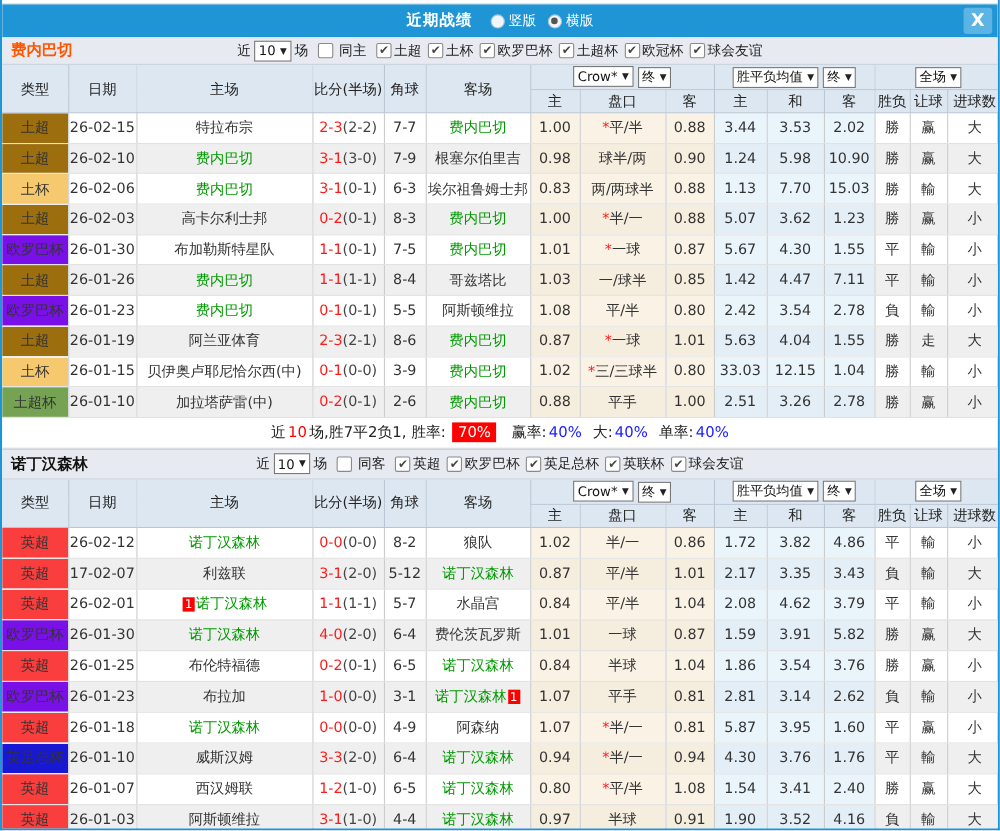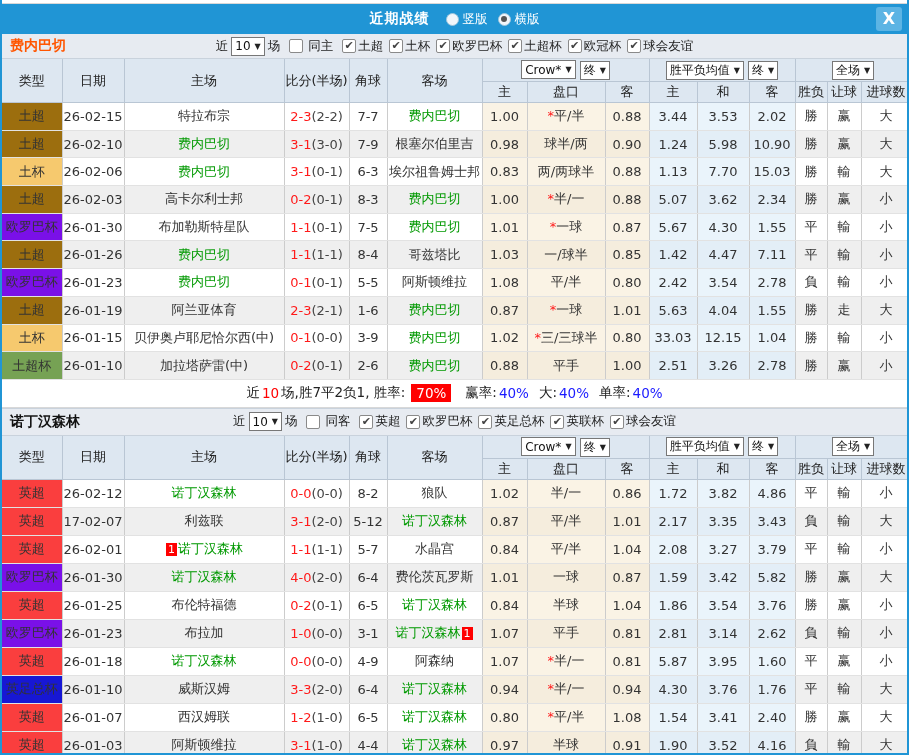--- a/index.html
+++ b/index.html
@@ -219,21 +219,21 @@
           <td>26-02-03</td>
           <td><span>高卡尔利士邦</span></td>
           <td><span class="ft">0-2</span><span class="ht">(0-1)</span></td>
           <td>8-3</td>
           <td><span class="team-green">费内巴切</span></td>
           <td class="odds">1.00</td>
           <td class="odds"><span class="star">*</span>半/一</td>
           <td class="odds">0.88</td>
           <td class="avg">5.07</td>
           <td class="avg">3.62</td>
-          <td class="avg">2.34</td>
+          <td class="avg">1.23</td>
           <td class="c-r">勝</td>
           <td class="c-r">赢</td>
           <td class="c-g">小</td>
         </tr>
         <tr>
           <td class="type" style="background: rgb(122, 16, 232);">欧罗巴杯</td>
           <td>26-01-30</td>
           <td><span>布加勒斯特星队</span></td>
           <td><span class="ft">1-1</span><span class="ht">(0-1)</span></td>
           <td>7-5</td>
@@ -280,21 +280,21 @@
           <td class="avg">2.78</td>
           <td class="c-g">負</td>
           <td class="c-g">輸</td>
           <td class="c-g">小</td>
         </tr>
         <tr class="alt">
           <td class="type" style="background: rgb(156, 110, 14);">土超</td>
           <td>26-01-19</td>
           <td><span>阿兰亚体育</span></td>
           <td><span class="ft">2-3</span><span class="ht">(2-1)</span></td>
-          <td>1-6</td>
+          <td>8-6</td>
           <td><span class="team-green">费内巴切</span></td>
           <td class="odds">0.87</td>
           <td class="odds"><span class="star">*</span>一球</td>
           <td class="odds">1.01</td>
           <td class="avg">5.63</td>
           <td class="avg">4.04</td>
           <td class="avg">1.55</td>
           <td class="c-r">勝</td>
           <td class="c-b">走</td>
           <td class="c-r">大</td>
@@ -479,38 +479,38 @@
           <td class="type" style="background: rgb(250, 62, 62);">英超</td>
           <td>26-02-01</td>
           <td><span class="badge">1</span><span class="team-green">诺丁汉森林</span></td>
           <td><span class="ft">1-1</span><span class="ht">(1-1)</span></td>
           <td>5-7</td>
           <td><span>水晶宫</span></td>
           <td class="odds">0.84</td>
           <td class="odds">平/半</td>
           <td class="odds">1.04</td>
           <td class="avg">2.08</td>
-          <td class="avg">3.27</td>
+          <td class="avg">4.62</td>
           <td class="avg">3.79</td>
           <td class="c-b">平</td>
           <td class="c-g">輸</td>
           <td class="c-g">小</td>
         </tr>
         <tr class="alt">
           <td class="type" style="background: rgb(122, 16, 232);">欧罗巴杯</td>
           <td>26-01-30</td>
           <td><span class="team-green">诺丁汉森林</span></td>
           <td><span class="ft">4-0</span><span class="ht">(2-0)</span></td>
           <td>6-4</td>
           <td><span>费伦茨瓦罗斯</span></td>
           <td class="odds">1.01</td>
           <td class="odds">一球</td>
           <td class="odds">0.87</td>
           <td class="avg">1.59</td>
-          <td class="avg">3.42</td>
+          <td class="avg">3.91</td>
           <td class="avg">5.82</td>
           <td class="c-r">勝</td>
           <td class="c-r">赢</td>
           <td class="c-r">大</td>
         </tr>
         <tr>
           <td class="type" style="background: rgb(250, 62, 62);">英超</td>
           <td>26-01-25</td>
           <td><span>布伦特福德</span></td>
           <td><span class="ft">0-2</span><span class="ht">(0-1)</span></td>

